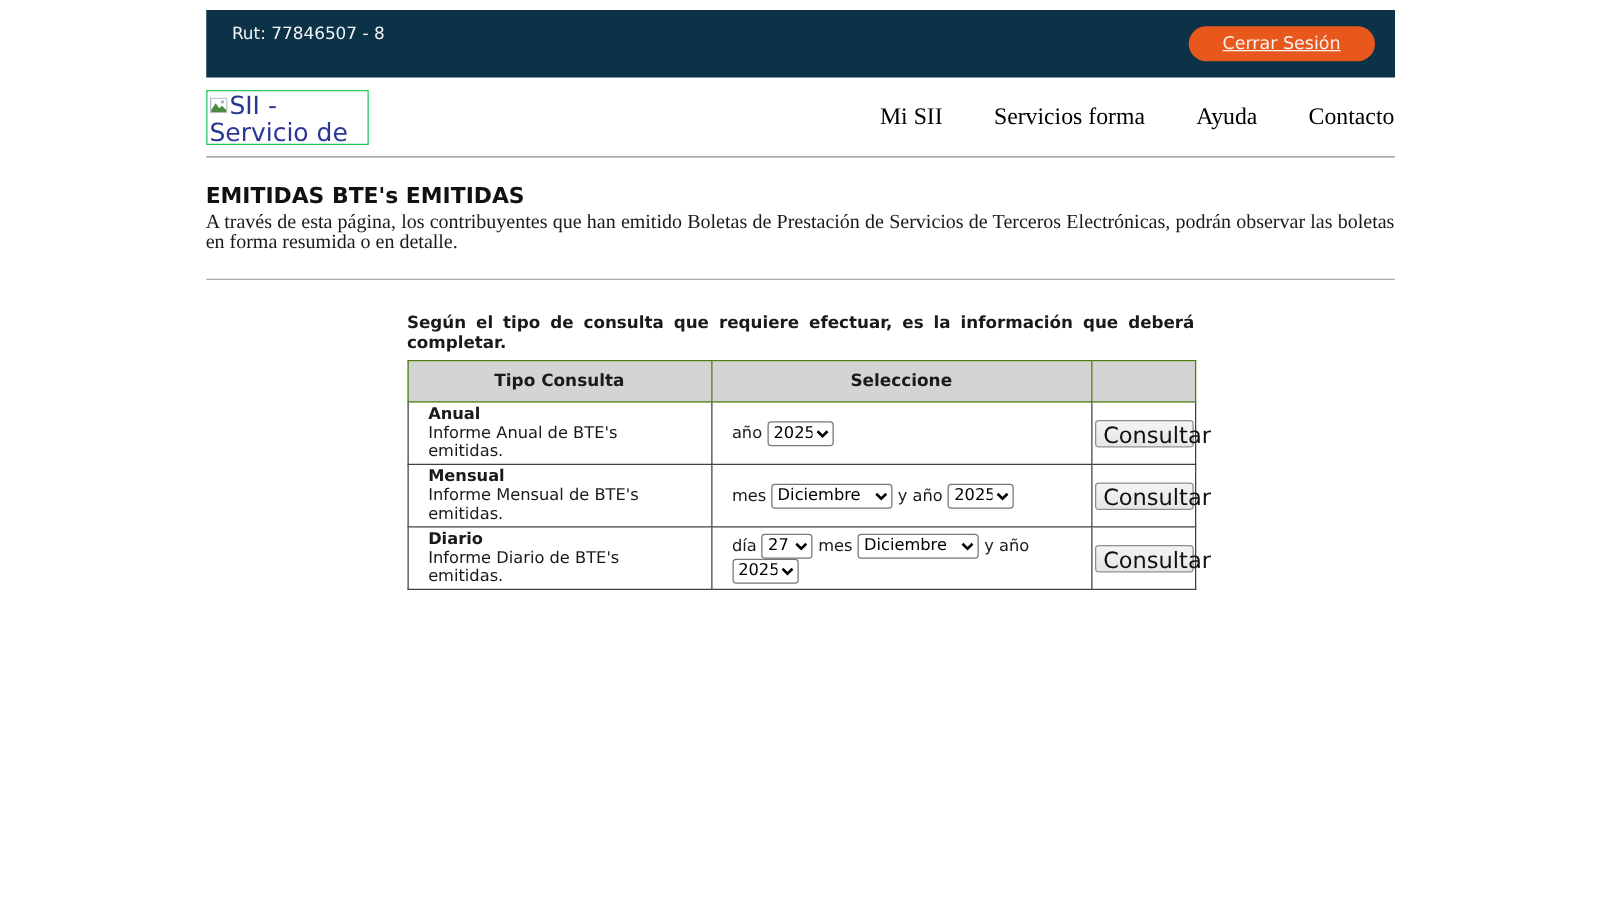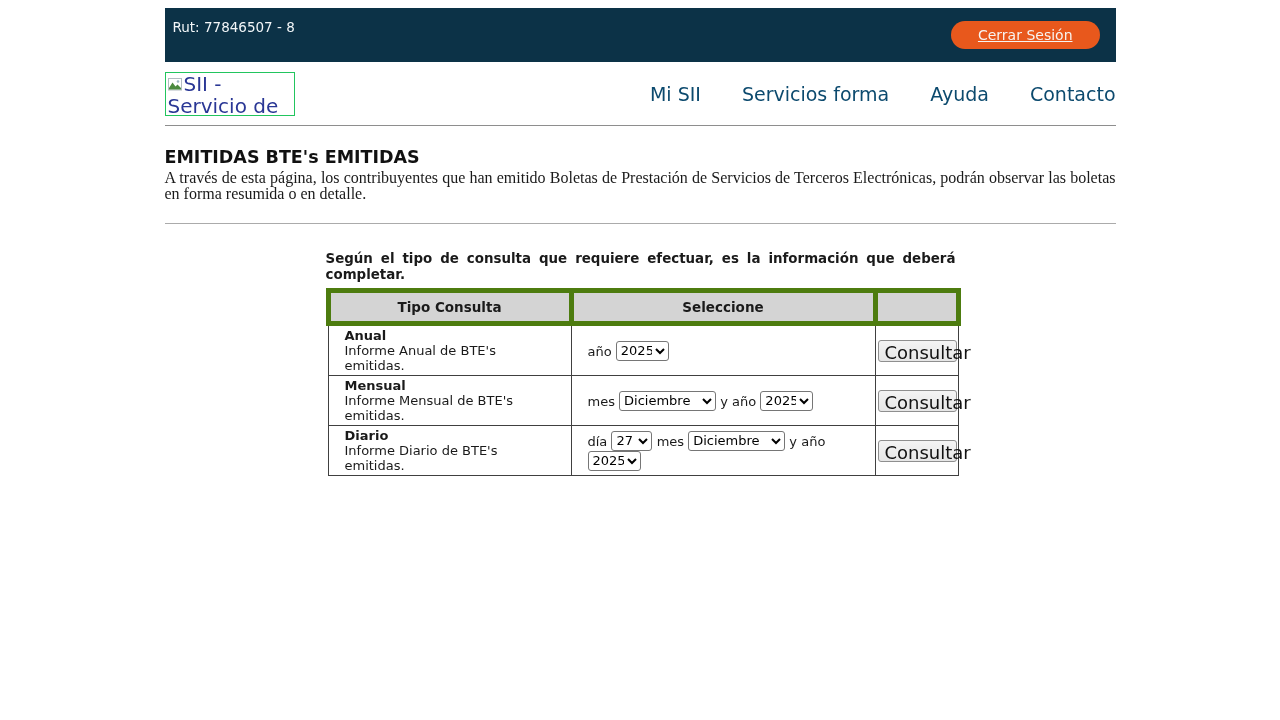--- a/index.html
+++ b/index.html
@@ -11,21 +11,21 @@
   }
   .page { width: 951px; margin: 8px auto 0; }
 
   
   .topbar {
     position: relative;
     height: 54px;
     background: #0c3247;
   }
   .rut {
-    position: absolute; left: 8px; top: 11px;
+    position: absolute; left: 21px; top: 11px;
     color: #f2f6f8; font-size: 13.5px;
   }
   .logout {
     position: absolute; right: 16px; top: 13px;
     height: 28px; padding: 0 27px;
     background: #e8581c; color: #f7f3ef;
     border: none; border-radius: 14px;
     font-size: 14px; font-family: inherit;
     cursor: pointer;
     text-decoration: underline;
@@ -46,22 +46,22 @@
     cursor: pointer;
     flex: 0 0 auto;
   }
   .broken-icon { display: inline-block; margin-right: 2px; vertical-align: baseline; }
   .nav {
     margin-left: auto;
     display: flex; gap: 41px;
     align-items: center;
   }
   .nav a {
-    color: #0c4a6e; font-size: 19px;
-    text-decoration: none; cursor: pointer;
+    color: #000000; font-size: 19px;
+    text-decoration: none; cursor: pointer; font-family: Liberation Serif, serif;
   }
 
   hr.divider1 { margin: 0; border: none; border-top: 1px solid #8e8e8e; }
   hr.divider2 { margin: 22px 0 0; border: none; border-top: 1px solid #ababab; }
 
   
   .title {
     margin: 21px 0 3px;
     font-size: 17.5px; font-weight: 700; color: #111;
   }
@@ -78,21 +78,21 @@
     margin: 27px 0 6px;
     font-size: 13.4px; font-weight: 700;
     line-height: 15.5px; text-align: justify;
   }
   table.consulta-table {
     width: 630px; table-layout: fixed;
     border-collapse: collapse;
   }
   .consulta-table th {
     background: #d4d4d4;
-    border: 5px solid #4d7c0f;
+    border: 1px solid #4d7c0f;
     font-size: 13.5px; font-weight: 700;
     padding: 2px; height: 33px;
     text-align: center;
   }
   .consulta-table td {
     border: 1px solid #404040;
     padding: 2px 16px;
     font-size: 13px; line-height: 15px;
     height: 40px; vertical-align: middle;
   }

